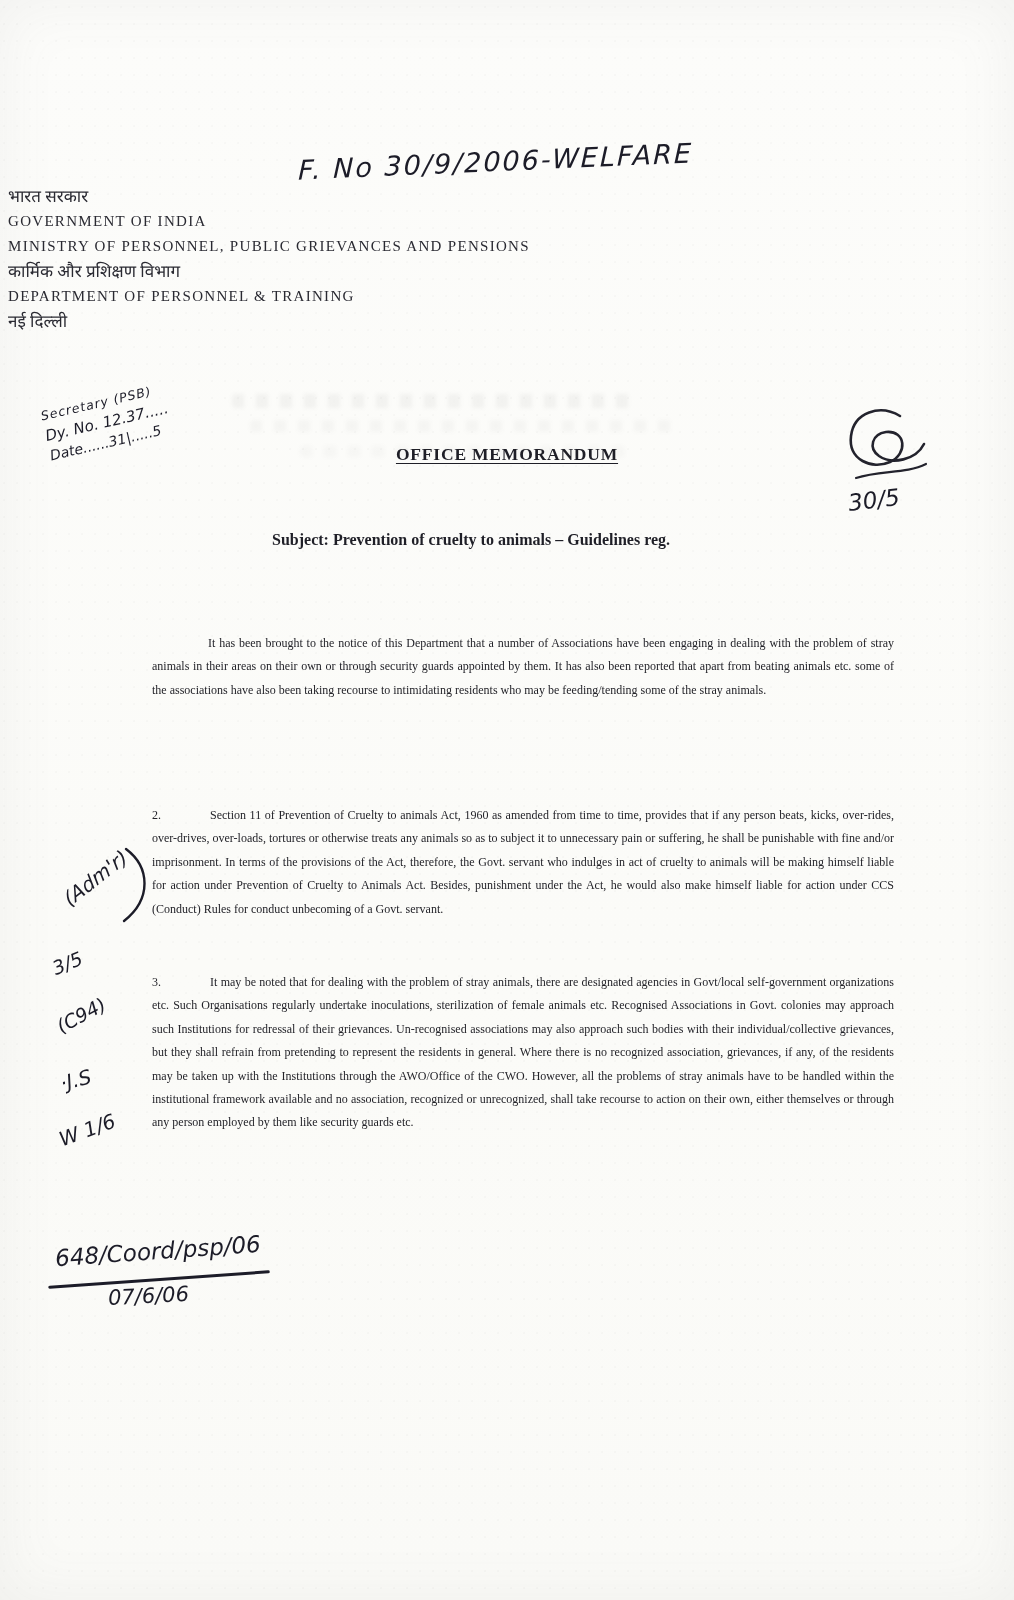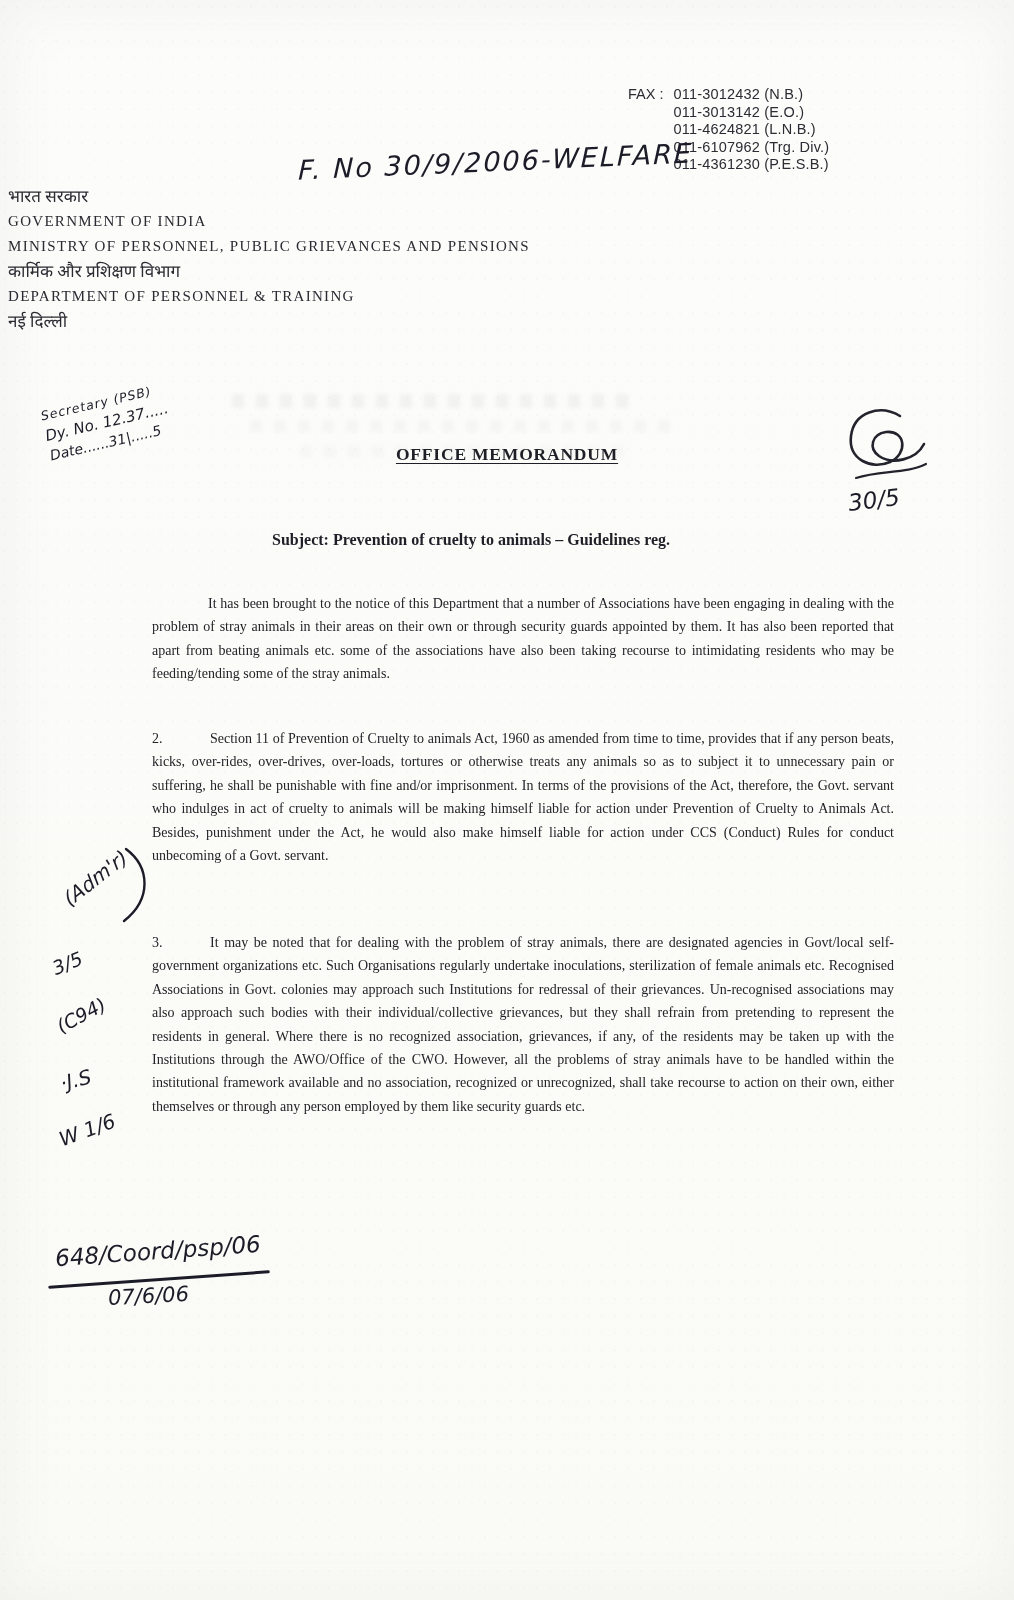--- a/index.html
+++ b/index.html
@@ -93,25 +93,25 @@
   .subject-line{
     position:absolute; top:531px; left:272px;
     font-family:"Liberation Serif", serif;
     font-weight:bold; font-size:16px; color:#1f1f27;
   }
 
   
   .para{
     position:absolute; left:152px; width:742px;
     font-family:"Liberation Serif", serif;
-    font-size:14px; line-height:23.4px;
-    text-align:justify; color:#232329;
+    font-size:12px; line-height:23.4px;
+    text-align:justify; color:#232329;margin-top:40px;
   }
   .p1{ top:592px; text-indent:56px; }
-  .p2{ top:727px; }
+  .p2{ top:764px; }
   .p3{ top:931px; }
   .pnum{ display:inline-block; width:58px; text-indent:0; }
 
   
   .mnote{ position:absolute; font-size:19px; }
   .mn0{ top:866px; left:58px; transform:rotate(-38deg) skewX(-6deg); font-size:20px; }
   .mn1{ top:952px; left:52px; transform:rotate(-22deg); }
   .mn2{ top:1004px; left:55px; transform:rotate(-28deg); }
   .mn3{ top:1068px; left:60px; transform:rotate(-14deg); font-size:20px; }
   .mn4{ top:1118px; left:58px; transform:rotate(-20deg); font-size:20px; }
@@ -145,30 +145,20 @@
 </style>
 </head>
 <body>
 
 <div class="page">
 
   <div class="smudge a"></div>
   <div class="smudge b"></div>
   <div class="smudge c"></div>
 
-  <div class="fax-block">
-    <span>FAX :</span>
-    <div class="fax-lines">
-      <div>011-3012432 (N.B.)</div>
-      <div>011-3013142 (E.O.)</div>
-      <div>011-4624821 (L.N.B.)</div>
-      <div>011-6107962 (Trg. Div.)</div>
-      <div>011-4361230 (P.E.S.B.)</div>
-    </div>
-  </div>
 
   <div class="hw file-no">F. No 30/9/2006-WELFARE</div>
 
   <div class="letterhead">
     <div class="hi">भारत सरकार</div>
     <div class="en">GOVERNMENT OF INDIA</div>
     <div class="en">MINISTRY OF PERSONNEL, PUBLIC GRIEVANCES AND PENSIONS</div>
     <div class="hi">कार्मिक और प्रशिक्षण विभाग</div>
     <div class="en">DEPARTMENT OF PERSONNEL &amp; TRAINING</div>
     <div class="hi">नई दिल्ली</div>

